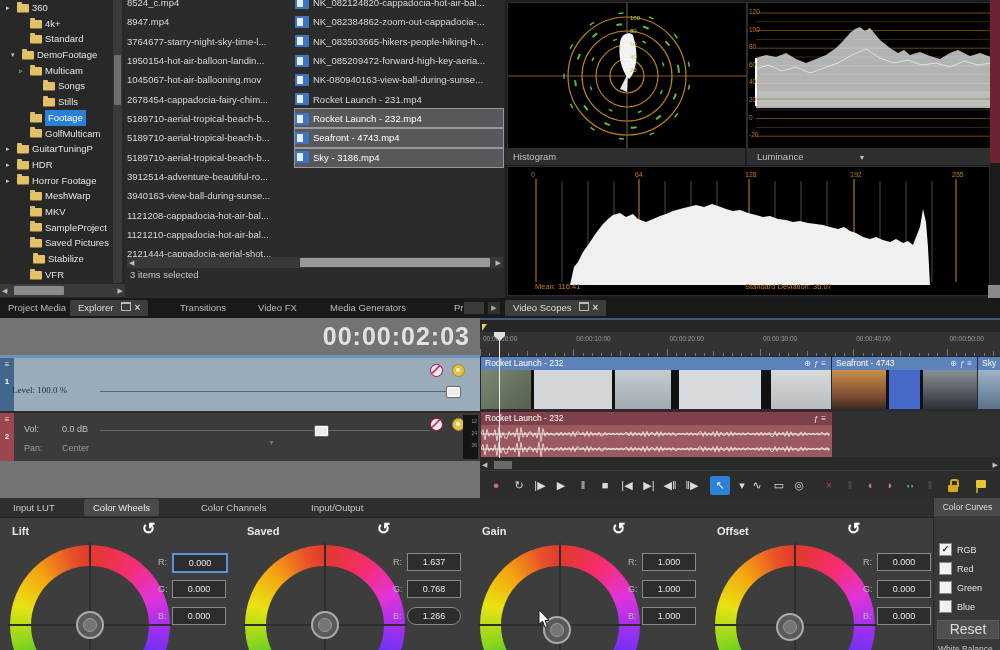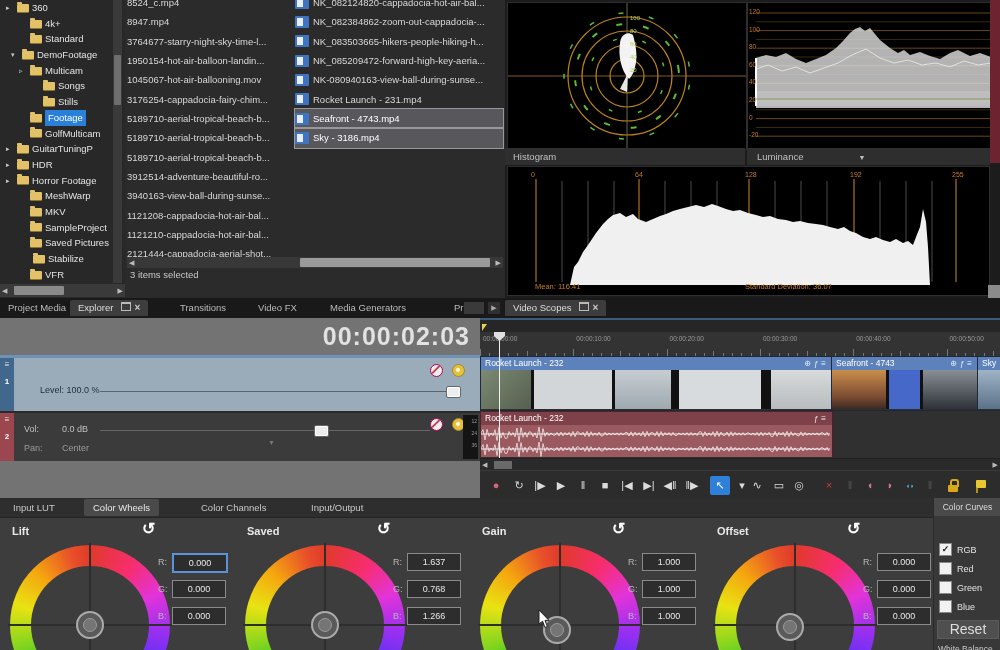--- a/index.html
+++ b/index.html
@@ -229,21 +229,21 @@
         <div class="frow">
           <span>3764677-starry-night-sky-time-l...</span>
         </div>
         <div class="frow">
           <span>1950154-hot-air-balloon-landin...</span>
         </div>
         <div class="frow">
           <span>1045067-hot-air-ballooning.mov</span>
         </div>
         <div class="frow">
-          <span>3176254-cappadocia-fairy-chim...</span>
+          <span>2678454-cappadocia-fairy-chim...</span>
         </div>
         <div class="frow">
           <span>5189710-aerial-tropical-beach-b...</span>
         </div>
         <div class="frow">
           <span>5189710-aerial-tropical-beach-b...</span>
         </div>
         <div class="frow">
           <span>5189710-aerial-tropical-beach-b...</span>
         </div>
@@ -280,20 +280,24 @@
           <span class="file-ic"></span>
           <span>NK_085209472-forward-high-key-aeria...</span>
         </div>
         <div class="frow">
           <span class="file-ic"></span>
           <span>NK-080940163-view-ball-during-sunse...</span>
         </div>
         <div class="frow">
           <span class="file-ic"></span>
           <span>Rocket Launch - 231.mp4</span>
+        </div>
+        <div class="frow sel">
+          <span class="file-ic"></span>
+          <span>Rocket Launch - 232.mp4</span>
         </div>
         <div class="frow sel">
           <span class="file-ic"></span>
           <span>Seafront - 4743.mp4</span>
         </div>
         <div class="frow sel">
           <span class="file-ic"></span>
           <span>Sky - 3186.mp4</span>
         </div>
       </div>
@@ -398,21 +402,21 @@
     </div>
 
   <div id="tl-left" class="abs">
     <div id="timecode" class="abs">00:00:02:03</div>
 
     <div id="vtrack-head" class="trackhead">
       <div class="tstrip">
         <span class="burger">≡</span>
         <span class="tno">1</span>
       </div>
-      <span class="hud-label" style="left:40px;top:27px;color:#1f2d38;">Level: 100.0 %</span>
+      <span class="hud-label" style="left:12px;top:27px;color:#1f2d38;font-family:Liberation Serif, serif;">Level: 100.0 %</span>
       <div class="slider-line" style="left:100px;right:32px;top:33px;"></div>
       <div class="slider-handle" style="left:446px;top:28px;"></div>
       <span class="circ mute" style="left:430px;top:6px;"></span>
       <span class="circ solo" style="left:452px;top:6px;"></span>
     </div>
 
     <div id="atrack-head" class="trackhead">
       <div class="tstrip">
         <span class="burger">≡</span>
         <span class="tno">2</span>
@@ -620,21 +624,21 @@
           <div class="wheel-reset">↺</div>
           <div class="wheel-ring"></div>
           <div class="cross-h" style="top: 107px;"></div>
           <div class="cross-v" style="left: 89px;"></div>
           <div class="puck" style="left: 76px; top: 94px;"></div>
           <span class="rgb-label" style="left: 158px; top: 40px;">R:</span>
           <div class="rgb-box" style="left: 172px; top: 36px;">1.637</div>
           <span class="rgb-label" style="left: 158px; top: 67px;">G:</span>
           <div class="rgb-box" style="left: 172px; top: 63px;">0.768</div>
           <span class="rgb-label" style="left: 158px; top: 94px;">B:</span>
-          <div class="rgb-box" style="left: 172px; top: 90px;">1.266</div>
+          <div class="rgb-box" style="left: 172px; top: 90px; border-radius: 9px;">1.266</div>
         </div>
         <div class="wheel-group" style="left: 470px;">
           <div class="wheel-title">Gain</div>
           <div class="wheel-reset">↺</div>
           <div class="wheel-ring"></div>
           <div class="cross-h" style="top: 107px;"></div>
           <div class="cross-v" style="left: 89px;"></div>
           <div class="puck" style="left: 73px; top: 99px;"></div>
           <span class="rgb-label" style="left: 158px; top: 40px;">R:</span>
           <div class="rgb-box" style="left: 172px; top: 36px;">1.000</div>

